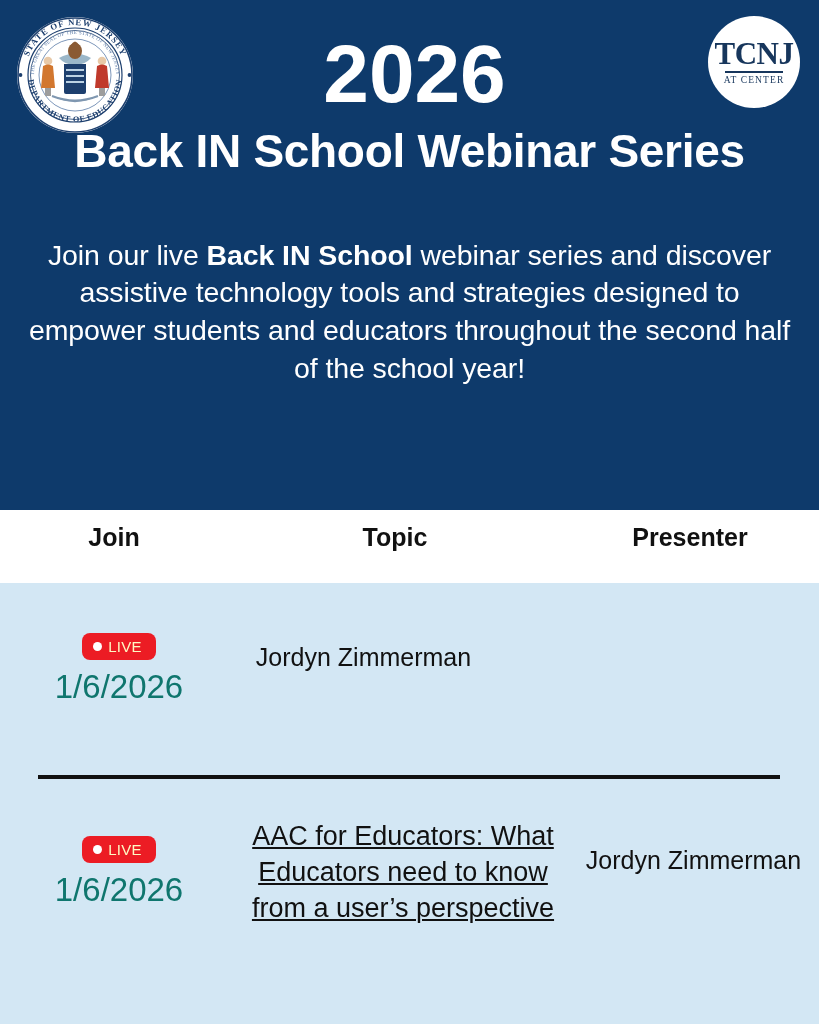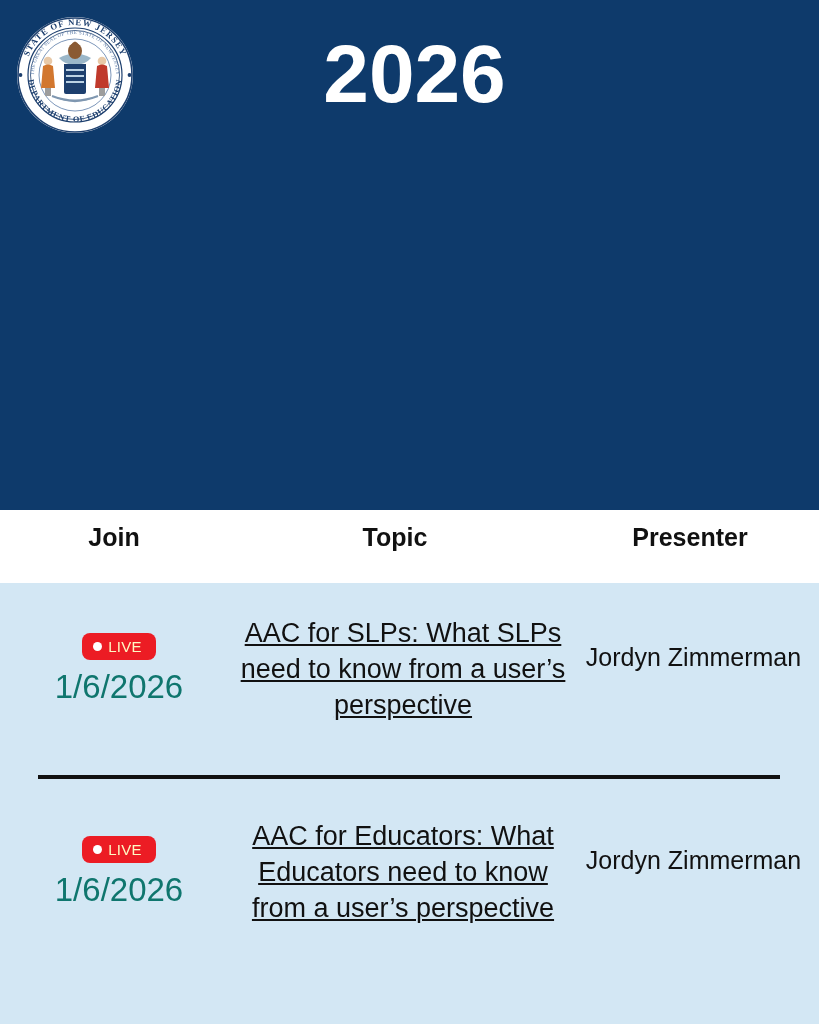--- a/index.html
+++ b/index.html
@@ -298,23 +298,30 @@
             <circle cx="88" cy="47" r="4.3" fill="#e8c9a8"></circle>
             <path d="M83 52 q5 -3 10 0 l2 22 l-14 0z" fill="#c0392b"></path>
             <rect x="85" y="74" width="6" height="8" fill="#9d9d9d"></rect>
           </g>
           <path d="M38 82 q23 9 46 0" stroke="#7f97b0" stroke-width="2" fill="none"></path>
           <path d="M44 84 q17 7 34 0" stroke="#7f97b0" stroke-width="1.3" fill="none"></path>
         </g>
       </svg>
     </div>
 
+    <div class="tcnj-logo">
+      <span class="tcnj-word">TCNJ</span>
+      <span class="tcnj-rule"></span>
+      <span class="tcnj-sub">AT CENTER</span>
+    </div>
 
     <div class="year-title">2026</div>
-
+    <div class="series-title">Back IN School Webinar Series</div>
+
+    <p class="intro"><span>Join our live </span><b>Back IN School</b><span> webinar series and discover assistive technology tools and strategies designed to empower students and educators throughout the second half of the school year!</span></p>
 
   </div>
 
   <div class="table-head">
     <div class="th th-date">
       <span class="th-label">Join</span>
       <span class="th-rule"></span>
     </div>
     <div class="th th-topic">
       <span class="th-label">Topic</span>
@@ -329,23 +336,20 @@
   <div class="table-body">
 
     <div class="row row-1">
       <div class="cell-date">
         <span class="live-badge">
           <span class="live-dot"></span>
           <span class="live-text">LIVE</span>
         </span>
         <div class="date-text">1/6/2026</div>
       </div>
-      <div class="cell-topic">
-        <a class="topic-link">AAC for SLPs: What SLPs need to know from a user’s perspective</a>
-      </div>
       <div class="cell-presenter">
         <div class="presenter-text">Jordyn Zimmerman</div>
       </div>
     </div>
 
     <div class="row-divider"></div>
 
     <div class="row row-2">
       <div class="cell-date">
         <span class="live-badge">

